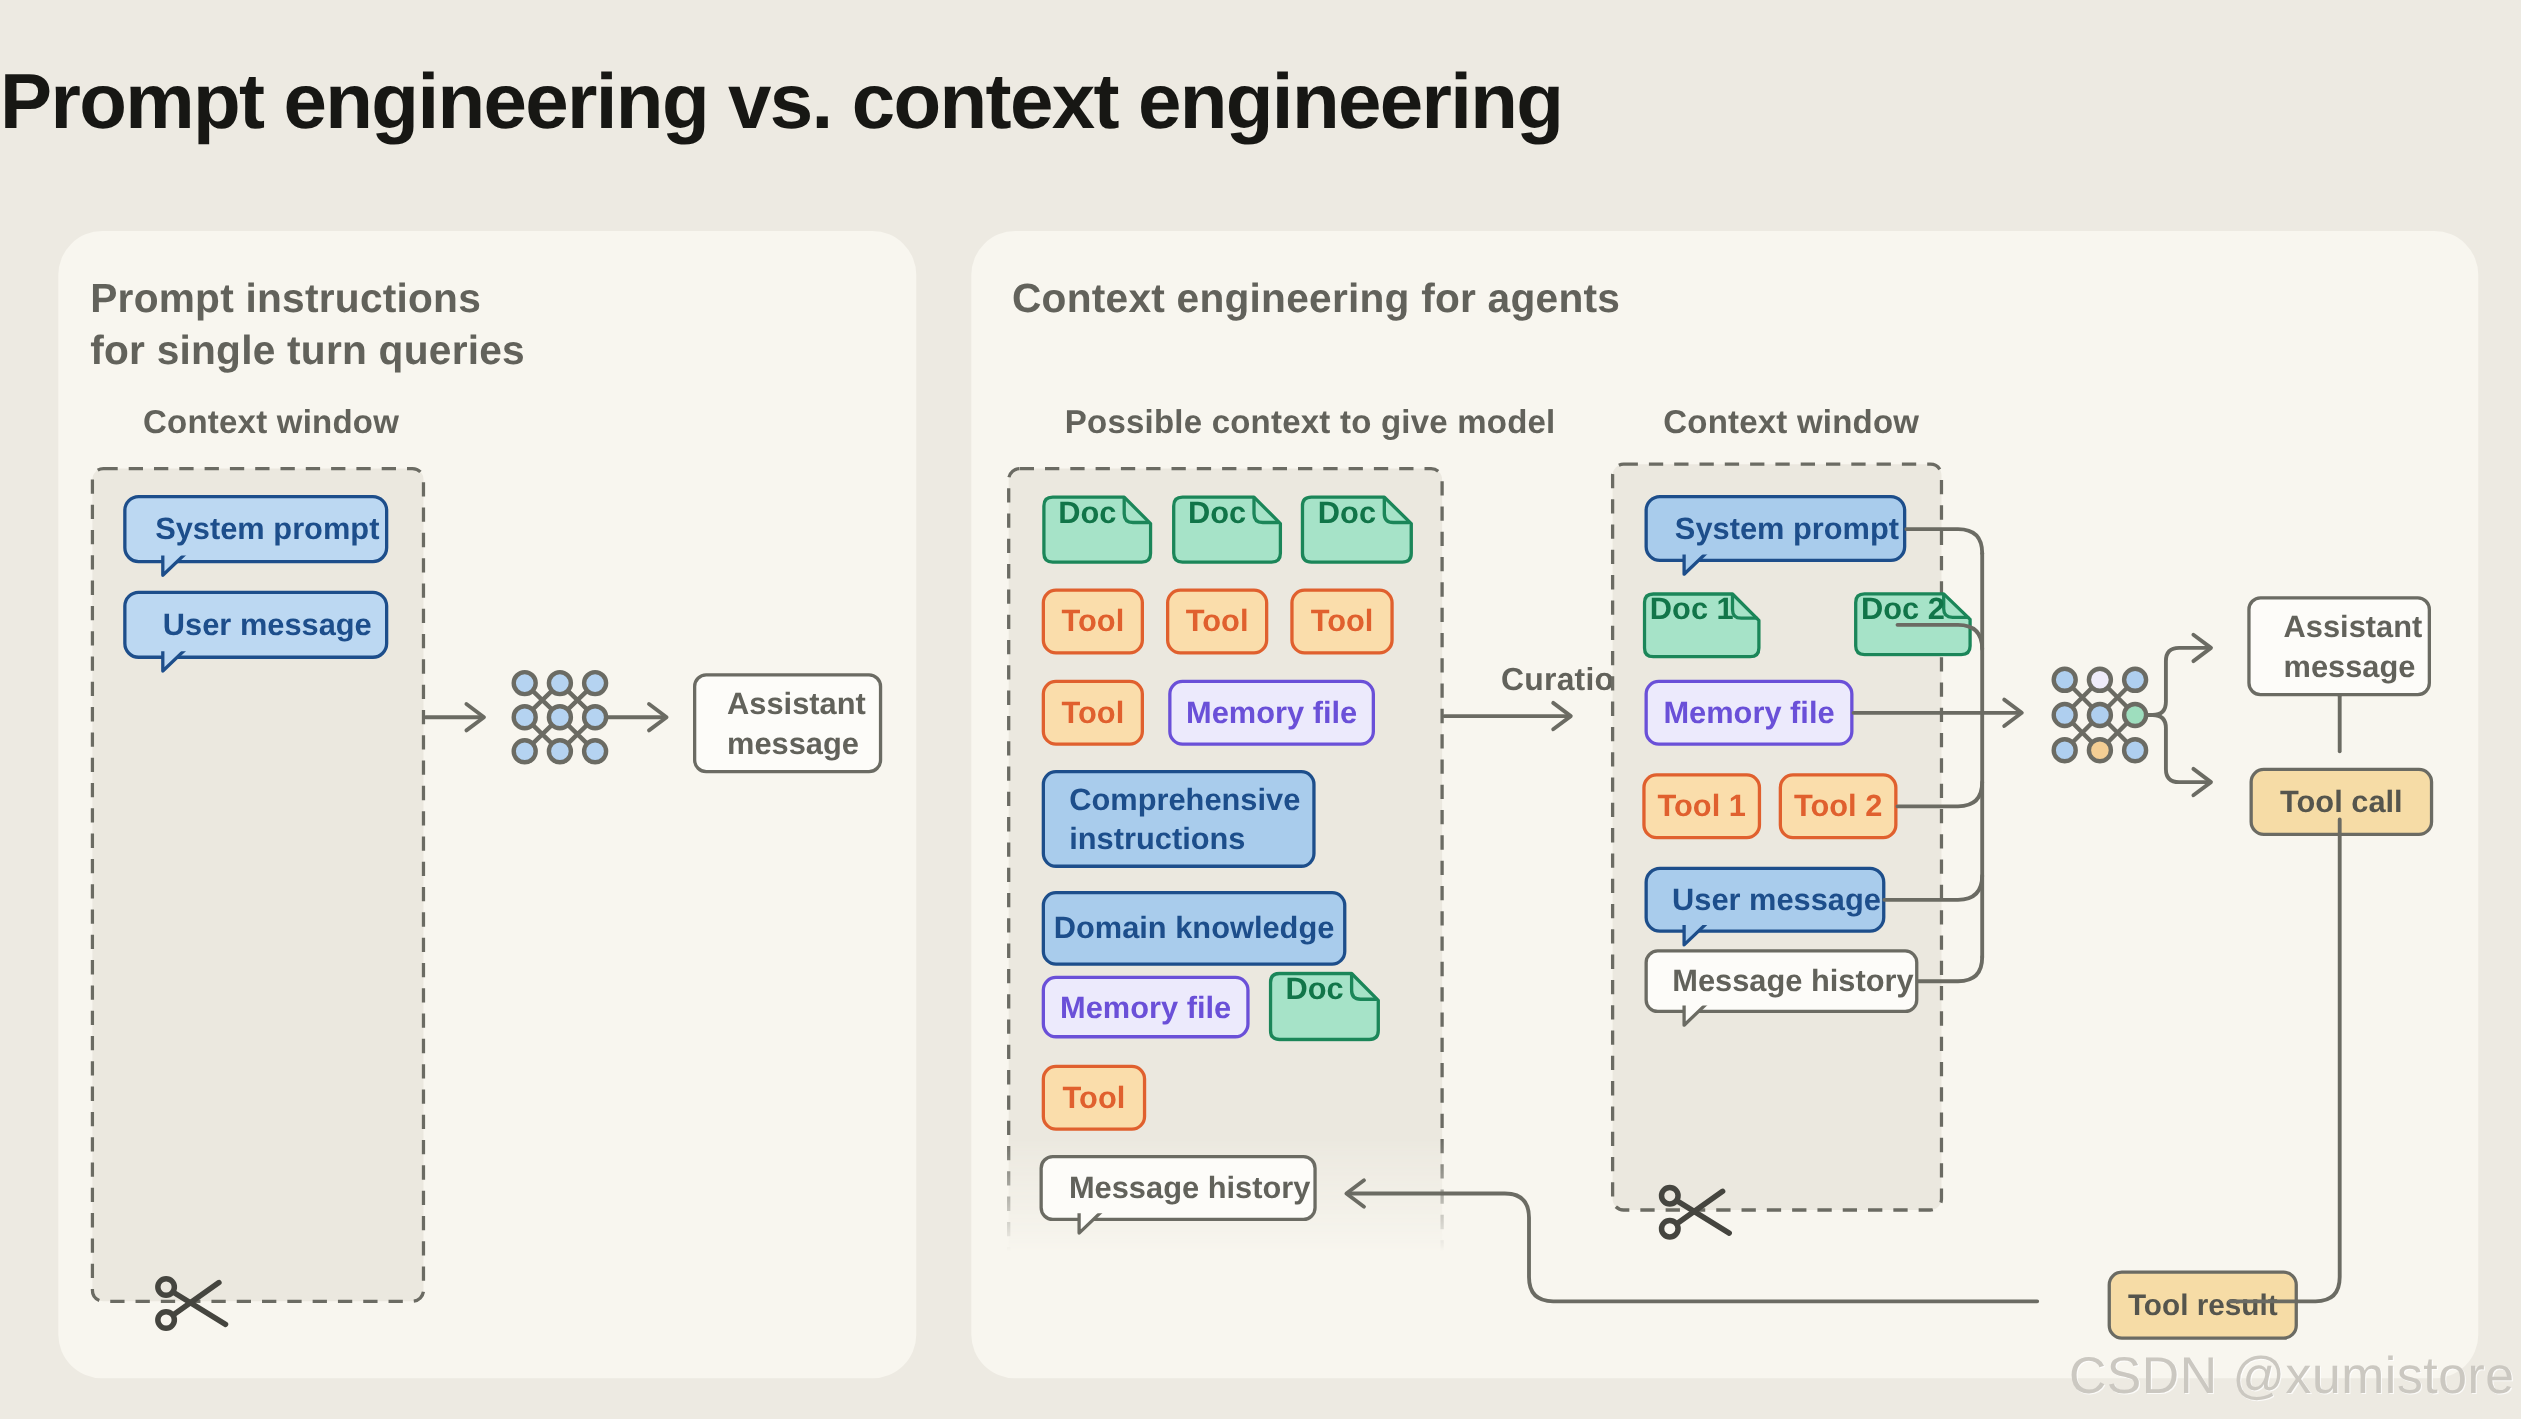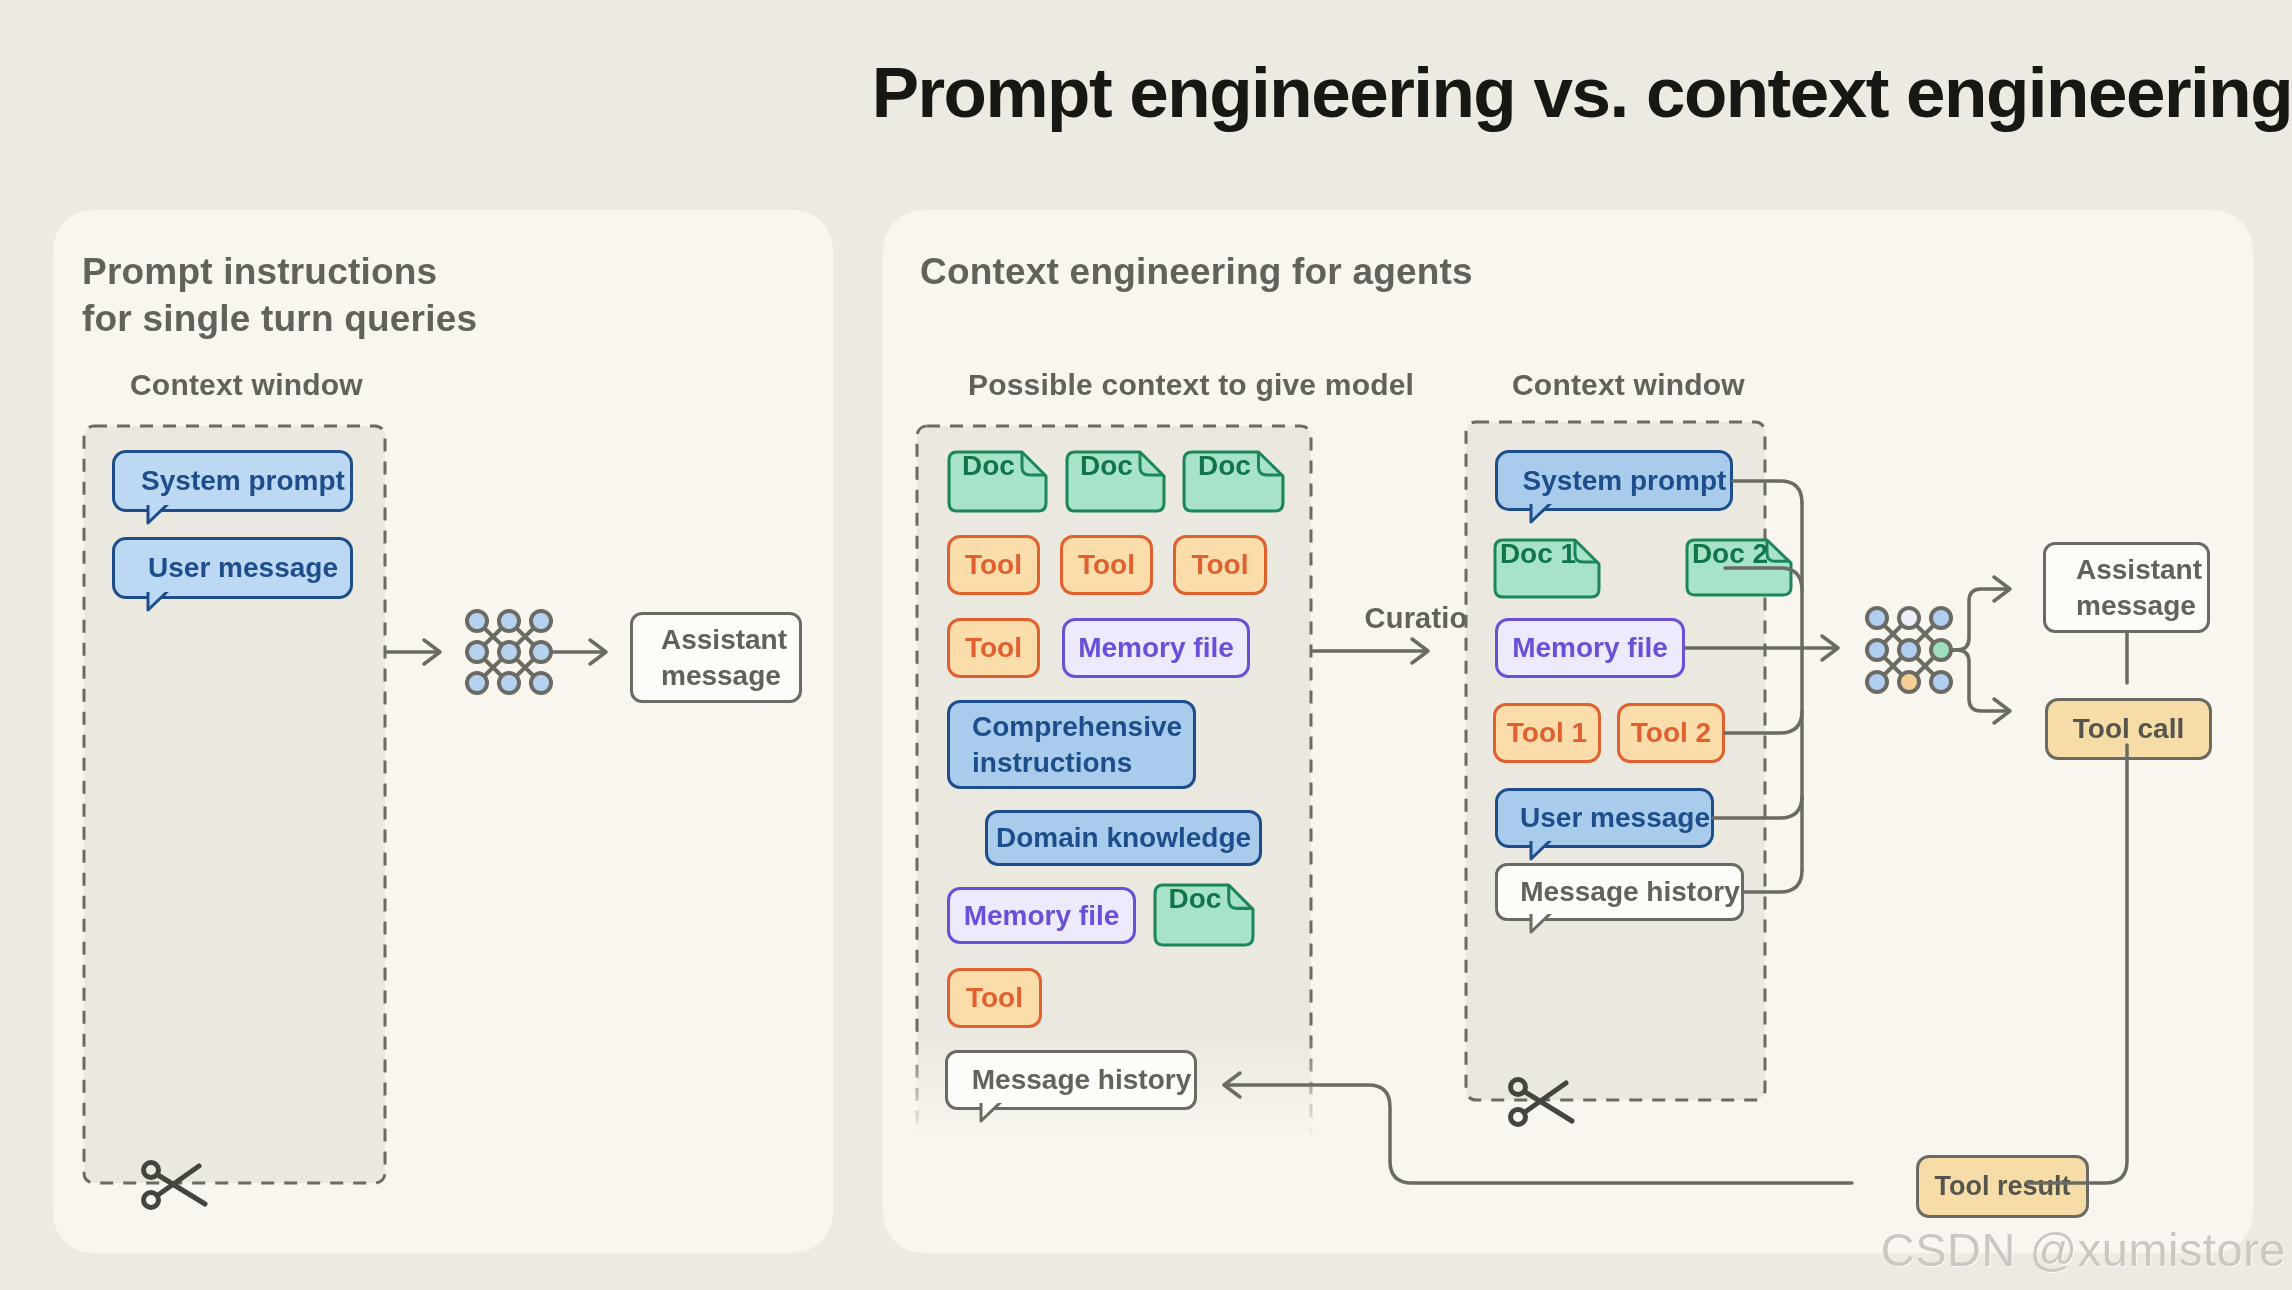--- a/index.html
+++ b/index.html
@@ -25,21 +25,21 @@
     --wm:#CBC8C1;
   }
   html,body{margin:0;padding:0;background:var(--bg);}
   .canvas{
     position:relative;width:2292px;height:1290px;overflow:hidden;
     background:var(--bg);
     font-family:"Liberation Sans","DejaVu Sans",sans-serif;
   }
   .title{
     position:absolute;left:0;top:52px;width:100%;
-    text-align:right;font-size:71px;font-weight:700;letter-spacing:-1.5px;
+    text-align:left;font-size:71px;font-weight:700;letter-spacing:-1.5px;
     color:var(--ink);
   }
   .card{position:absolute;background:var(--card);border-radius:40px;}
   .card.left{left:53px;top:210px;width:780px;height:1043px;}
   .card.right{left:883px;top:210px;width:1370px;height:1043px;}
   .panel-heading{
     position:absolute;font-size:37px;font-weight:700;color:var(--gray-text);
     line-height:47px;letter-spacing:0.2px;
   }
   .section-label{
@@ -161,21 +161,21 @@
   </div>
 
   <div class="chip tool-box" style="left:947px;top:535px;width:93px;height:60px;">Tool</div>
   <div class="chip tool-box" style="left:1060px;top:535px;width:93px;height:60px;">Tool</div>
   <div class="chip tool-box" style="left:1173px;top:535px;width:94px;height:60px;">Tool</div>
 
   <div class="chip tool-box" style="left:947px;top:618px;width:93px;height:60px;">Tool</div>
   <div class="chip memory-box" style="left:1062px;top:618px;width:188px;height:60px;">Memory file</div>
 
   <div class="chip blue-box multi" style="left:947px;top:700px;width:249px;height:89px;">Comprehensive instructions</div>
-  <div class="chip blue-box" style="left:985px;top:810px;width:277px;height:56px;">Domain knowledge</div>
+  <div class="chip blue-box" style="left:947px;top:810px;width:277px;height:68px;">Domain knowledge</div>
 
   <div class="chip memory-box" style="left:947px;top:887px;width:189px;height:57px;">Memory file</div>
   <div class="doc" style="left:1153px;top:883px;width:102px;height:64px;">
     <svg viewBox="0 0 101 63" preserveAspectRatio="none">
         <path class="body" d="M10,2 H75 L99,26 V53 Q99,61 91,61 H10 Q2,61 2,53 V10 Q2,2 10,2 Z"></path>
         <path class="fold" d="M75,3 V17 Q75,25 83,25 H97"></path>
       </svg>
     <span>Doc</span>
   </div>
 

